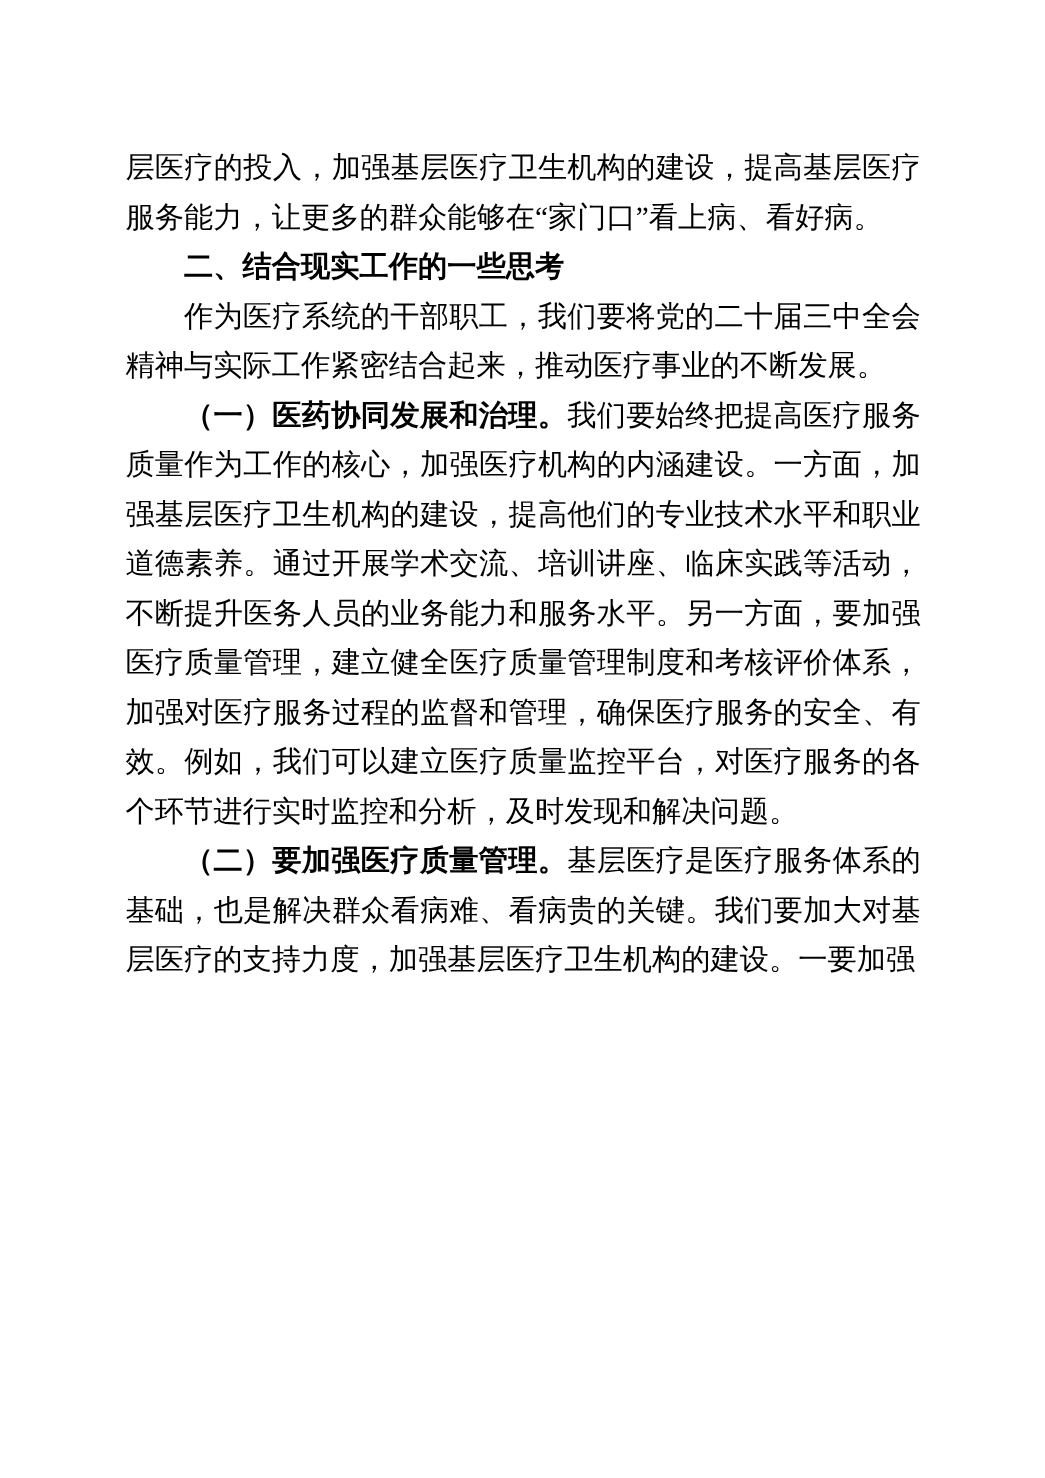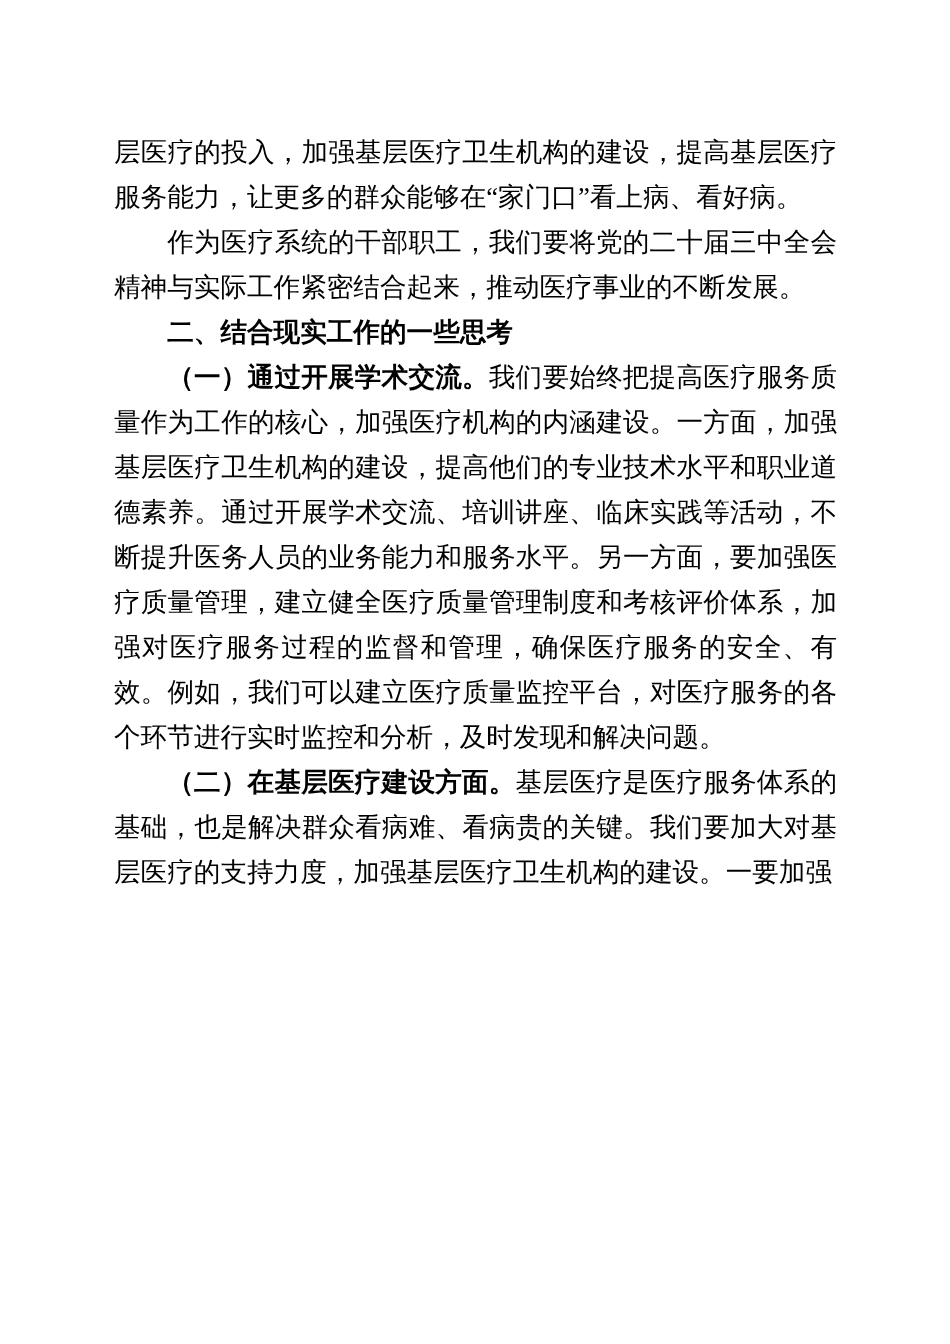--- a/index.html
+++ b/index.html
@@ -37,18 +37,18 @@
     font-family: "Liberation Sans", "DejaVu Sans", sans-serif;
     font-weight: bold;
   }
 </style>
 </head>
 <body>
 
 <div class="page">
   <div class="text-block" id="doc-body">
       <p class="para"><span class="run">层医疗的投入，加强基层医疗卫生机构的建设，提高基层医疗服务能力，让更多的群众能够在“家门口”看上病、看好病。</span></p>
+      <p class="para indent heading"><span class="run bold">二、结合现实工作的一些思考</span></p>
       <p class="para indent"><span class="run">作为医疗系统的干部职工，我们要将党的二十届三中全会精神与实际工作紧密结合起来，推动医疗事业的不断发展。</span></p>
-      <p class="para indent heading"><span class="run bold">二、结合现实工作的一些思考</span></p>
-      <p class="para indent"><span class="run bold">（一）通过开展学术交流。</span><span class="run">我们要始终把提高医疗服务质量作为工作的核心，加强医疗机构的内涵建设。一方面，加强基层医疗卫生机构的建设，提高他们的专业技术水平和职业道德素养。通过开展学术交流、培训讲座、临床实践等活动，不断提升医务人员的业务能力和服务水平。另一方面，要加强医疗质量管理，建立健全医疗质量管理制度和考核评价体系，加强对医疗服务过程的监督和管理，确保医疗服务的安全、有效。例如，我们可以建立医疗质量监控平台，对医疗服务的各个环节进行实时监控和分析，及时发现和解决问题。</span></p>
-      <p class="para indent"><span class="run bold">（二）在基层医疗建设方面。</span><span class="run">基层医疗是医疗服务体系的基础，也是解决群众看病难、看病贵的关键。我们要加大对基层医疗的支持力度，加强基层医疗卫生机构的建设。一要加强</span></p>
+      <p class="para indent"><span class="run bold">（一）医药协同发展和治理。</span><span class="run">我们要始终把提高医疗服务质量作为工作的核心，加强医疗机构的内涵建设。一方面，加强基层医疗卫生机构的建设，提高他们的专业技术水平和职业道德素养。通过开展学术交流、培训讲座、临床实践等活动，不断提升医务人员的业务能力和服务水平。另一方面，要加强医疗质量管理，建立健全医疗质量管理制度和考核评价体系，加强对医疗服务过程的监督和管理，确保医疗服务的安全、有效。例如，我们可以建立医疗质量监控平台，对医疗服务的各个环节进行实时监控和分析，及时发现和解决问题。</span></p>
+      <p class="para indent"><span class="run bold">（二）要加强医疗质量管理。</span><span class="run">基层医疗是医疗服务体系的基础，也是解决群众看病难、看病贵的关键。我们要加大对基层医疗的支持力度，加强基层医疗卫生机构的建设。一要加强</span></p>
     </div>
 </div>
 
 </body></html>

